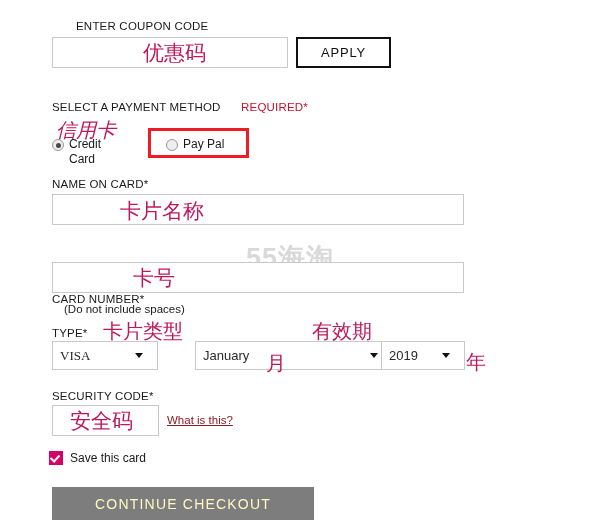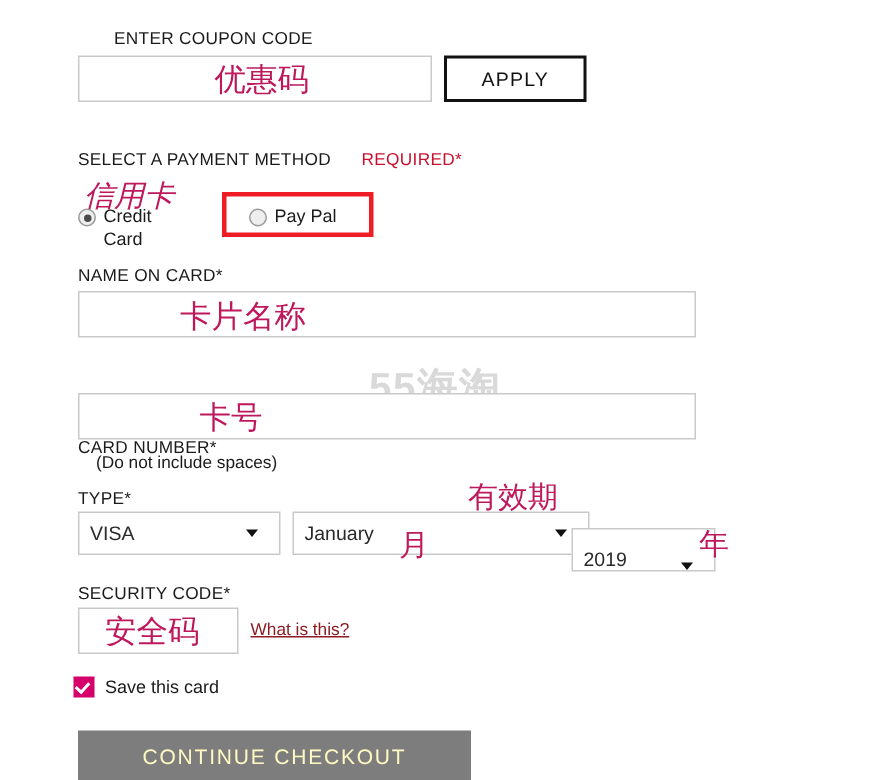--- a/index.html
+++ b/index.html
@@ -227,35 +227,36 @@
   <input class="tinput" type="text" style="left: 52px; top: 194px; width: 412px; height: 31px;">
   <div class="annot" style="left:120px; top:197px; font-size:21px;">卡片名称</div>
 
   <div class="field-label" style="left:52px; top:245px;margin-top:48px;">CARD NUMBER*</div>
   <input class="tinput" type="text" style="left: 52px; top: 262px; width: 412px; height: 31px;">
   <div class="annot" style="left:133px; top:264px; font-size:21px;">卡号</div>
 
   <div class="note-text" style="left:52px; top:303px;margin-left:12px;">(Do not include spaces)</div>
 
   <div class="field-label" style="left:52px; top:327px;">TYPE*</div>
-
-  <div class="tselect" style="left:52px; top:341px; width:135px; height:29px;">
+  <div class="annot" style="left:103px; top:318px; font-size:20px;">卡片类型</div>
+
+  <div class="tselect" style="left:52px; top:341px; width:106px; height:29px;font-family:Liberation Serif, serif;">
     <span>VISA</span>
     <span class="caret"></span>
   </div>
 
   <div class="annot" style="left:312px; top:318px; font-size:20px;">有效期</div>
 
   <div class="tselect" style="left:195px; top:341px; width:198px; height:29px;">
     <span>January</span>
     <span class="caret"></span>
   </div>
   <div class="annot" style="left:266px; top:350px; font-size:20px;">月</div>
 
-  <div class="tselect" style="left:381px; top:352px; width:96px; height:29px;align-items:flex-end;">
+  <div class="tselect" style="left:381px; top:341px; width:84px; height:29px;">
     <span>2019</span>
     <span class="caret"></span>
   </div>
   <div class="annot" style="left:466px; top:349px; font-size:20px;">年</div>
 
   <div class="field-label" style="left:52px; top:390px;">SECURITY CODE*</div>
   <input class="tinput" type="text" style="left: 52px; top: 405px; width: 107px; height: 31px;">
   <div class="annot" style="left:70px; top:407px; font-size:21px;">安全码</div>
 
   <div class="help-link" style="left:167px; top:414px;">What is this?</div>

